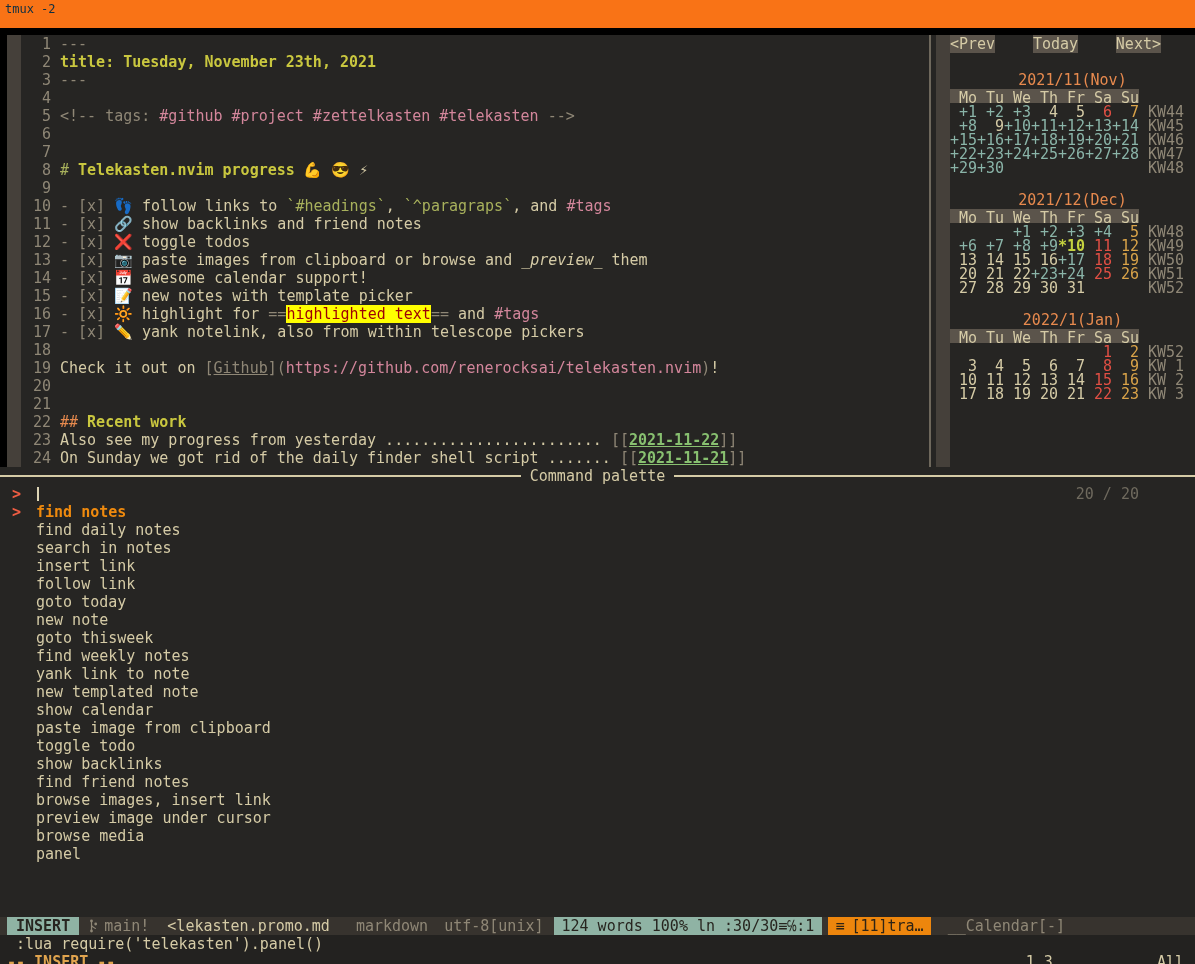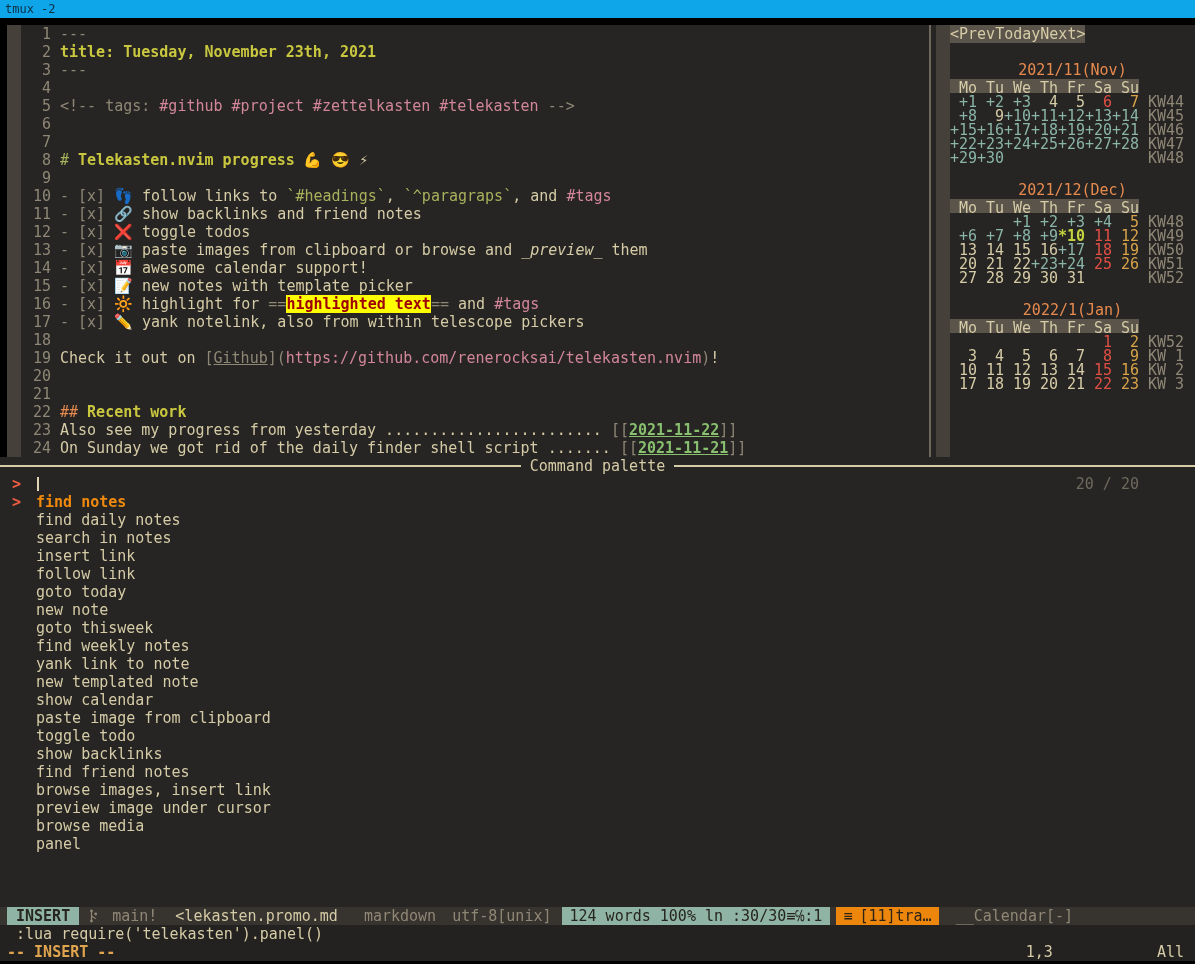--- a/index.html
+++ b/index.html
@@ -6,41 +6,41 @@
     --bg:#262523; --bg2:#232220; --sign:#45403a; --dim:#8f8776; --fg:#d5cba6;
     --yellow:#c9c73f; --green:#a8b15c; --pink:#d3869b; --orange:#e78a4e;
     --pred:#ee5d43; --selorange:#ef8a0e; --dgreen:#88c070;
     --teal:#8ab4a8; --calred:#e14f44; --calyel:#d9a349; --today:#c5d23f;
     --hdrbg:#5b544b; --barbg:#37332e; --modebg:#8fb3a4; --taborange:#ed860d;
     --amber:#e0a44e; --sep:#6e685c;
   }
   *{box-sizing:border-box}
   body{width:1195px;height:964px;margin:0;background:#000;overflow:hidden;
        font-family:"DejaVu Sans Mono",monospace;font-size:15px;line-height:18px;}
-  .tmux-bar{height:18px;background:#0ea5e9;color:#0d2f44;font-size:12px;line-height:18px;padding-left:5px}
+  .tmux-bar{height:28px;background:#f97316;color:#0d2f44;font-size:12px;line-height:18px;padding-left:5px}
   .main-row{display:flex;height:432px;margin-top:7px;margin-left:7px}
   .ed-pane{flex:1;display:flex;background:var(--bg);overflow:hidden}
   .sign{width:14px;background:var(--sign);flex:none}
   .ed-body{flex:1;padding-left:12px;overflow:hidden}
   .eline{height:18px;white-space:pre;overflow:hidden}
   .lnum{display:inline-block;width:18px;text-align:right;color:var(--dim);margin-right:9px}
   .sg-t{color:var(--fg)} .sg-d{color:var(--dim)}
   .sg-ti{color:var(--yellow);font-weight:bold}
   .sg-h1{color:var(--green)} .sg-h2{color:var(--orange)}
   .sg-tag{color:var(--pink)} .sg-code{color:var(--green)} .sg-url{color:var(--pink)}
   .sg-link{color:var(--dim);text-decoration:underline}
   .sg-date{color:var(--dgreen);font-weight:bold;text-decoration:underline}
   .sg-em{color:var(--fg);font-style:italic}
-  .sg-hl{color:#9d0006;background:#ffff00;font-weight:bold}
+  .sg-hl{color:#9d0006;background:#ffff00;font-weight:normal}
   .sg-e{color:var(--fg)}
   .cal-pane{width:266px;display:flex;background:var(--bg);flex:none}
   .vsep{width:2px;background:var(--sep);flex:none}
   .cal-gap{width:5px;flex:none}
   .cal-content{flex:1;overflow:hidden}
-  .cal-btn-row{height:18px;display:flex;justify-content:flex-start;padding-right:34px;gap:0}
+  .cal-btn-row{height:18px;display:flex;justify-content:space-between;padding-right:34px;gap:0}
   .cal-btn{background:var(--hdrbg);color:var(--fg);cursor:default}
   .cal-blank{height:18px}
   .cal-title{height:18px;text-align:center;color:var(--orange);white-space:pre}
   .cal-row{height:14px;display:flex;white-space:pre}
   .hdr-wrap{display:inline-flex;background:var(--hdrbg);color:var(--fg)}
   .cell,.hcell{width:27px;display:inline-block;text-align:right;white-space:pre}
   .cs-o{color:var(--teal)} .cs-b{color:var(--fg)} .cs-sa{color:var(--calred)}
   .cs-su{color:var(--calyel)} .cs-td{color:var(--today);font-weight:bold} .cs-x{}
   .kw{color:var(--dim);margin-left:9px;white-space:pre}
   .palette{height:450px;background:var(--bg)}
@@ -49,21 +49,21 @@
   .pb-title{color:var(--fg);padding:0 9px}
   .p-prompt{display:flex;height:18px}
   .p-marker{color:var(--pred);padding-left:12px;font-weight:bold}
   .p-cursor{width:2px;height:14px;background:#ddd5b5;margin-left:16px;margin-top:2px}
   .p-counter{margin-left:auto;padding-right:56px;color:#6f6a5e}
   .p-selected{height:18px;display:flex}
   .p-sel-label{color:var(--selorange);font-weight:bold;margin-left:15px}
   .pitem{height:18px;color:var(--fg);padding-left:36px;white-space:pre}
   .statusbar{height:18px;background:var(--barbg);display:flex;align-items:flex-start;overflow:hidden}
   .sb-mode{background:var(--modebg);color:#27251f;font-weight:bold;padding:0 9px;margin-left:7px;height:18px;flex:none}
-  .sb-branch{display:flex;align-items:center;gap:14px;color:var(--dim);margin-left:10px;flex:none}
+  .sb-branch{display:flex;align-items:center;gap:6px;color:var(--dim);margin-left:10px;flex:none}
   .sb-file{color:var(--fg);margin-left:18px;flex:none}
   .sb-ft{color:var(--dim);margin-left:26px;flex:none}
   .sb-enc{color:var(--dim);margin-left:16px;flex:none}
   .sb-stats{background:var(--modebg);color:#27251f;padding:0 8px;margin-left:10px;height:18px;flex:none}
   .sb-tab{background:var(--taborange);color:#2e2416;padding:0 7px;margin-left:6px;height:18px;display:flex;gap:7px;align-items:center;flex:none}
   .sb-win{color:var(--dim);margin-left:17px;flex:none}
   .cmdline{height:18px;background:var(--bg2);color:var(--fg);padding-left:16px;white-space:pre}
   .bottomline{height:18px;background:var(--bg2);display:flex}
   .b-mode{color:var(--amber);font-weight:bold;padding-left:7px}
   .b-pos{color:var(--fg);margin-left:auto}

